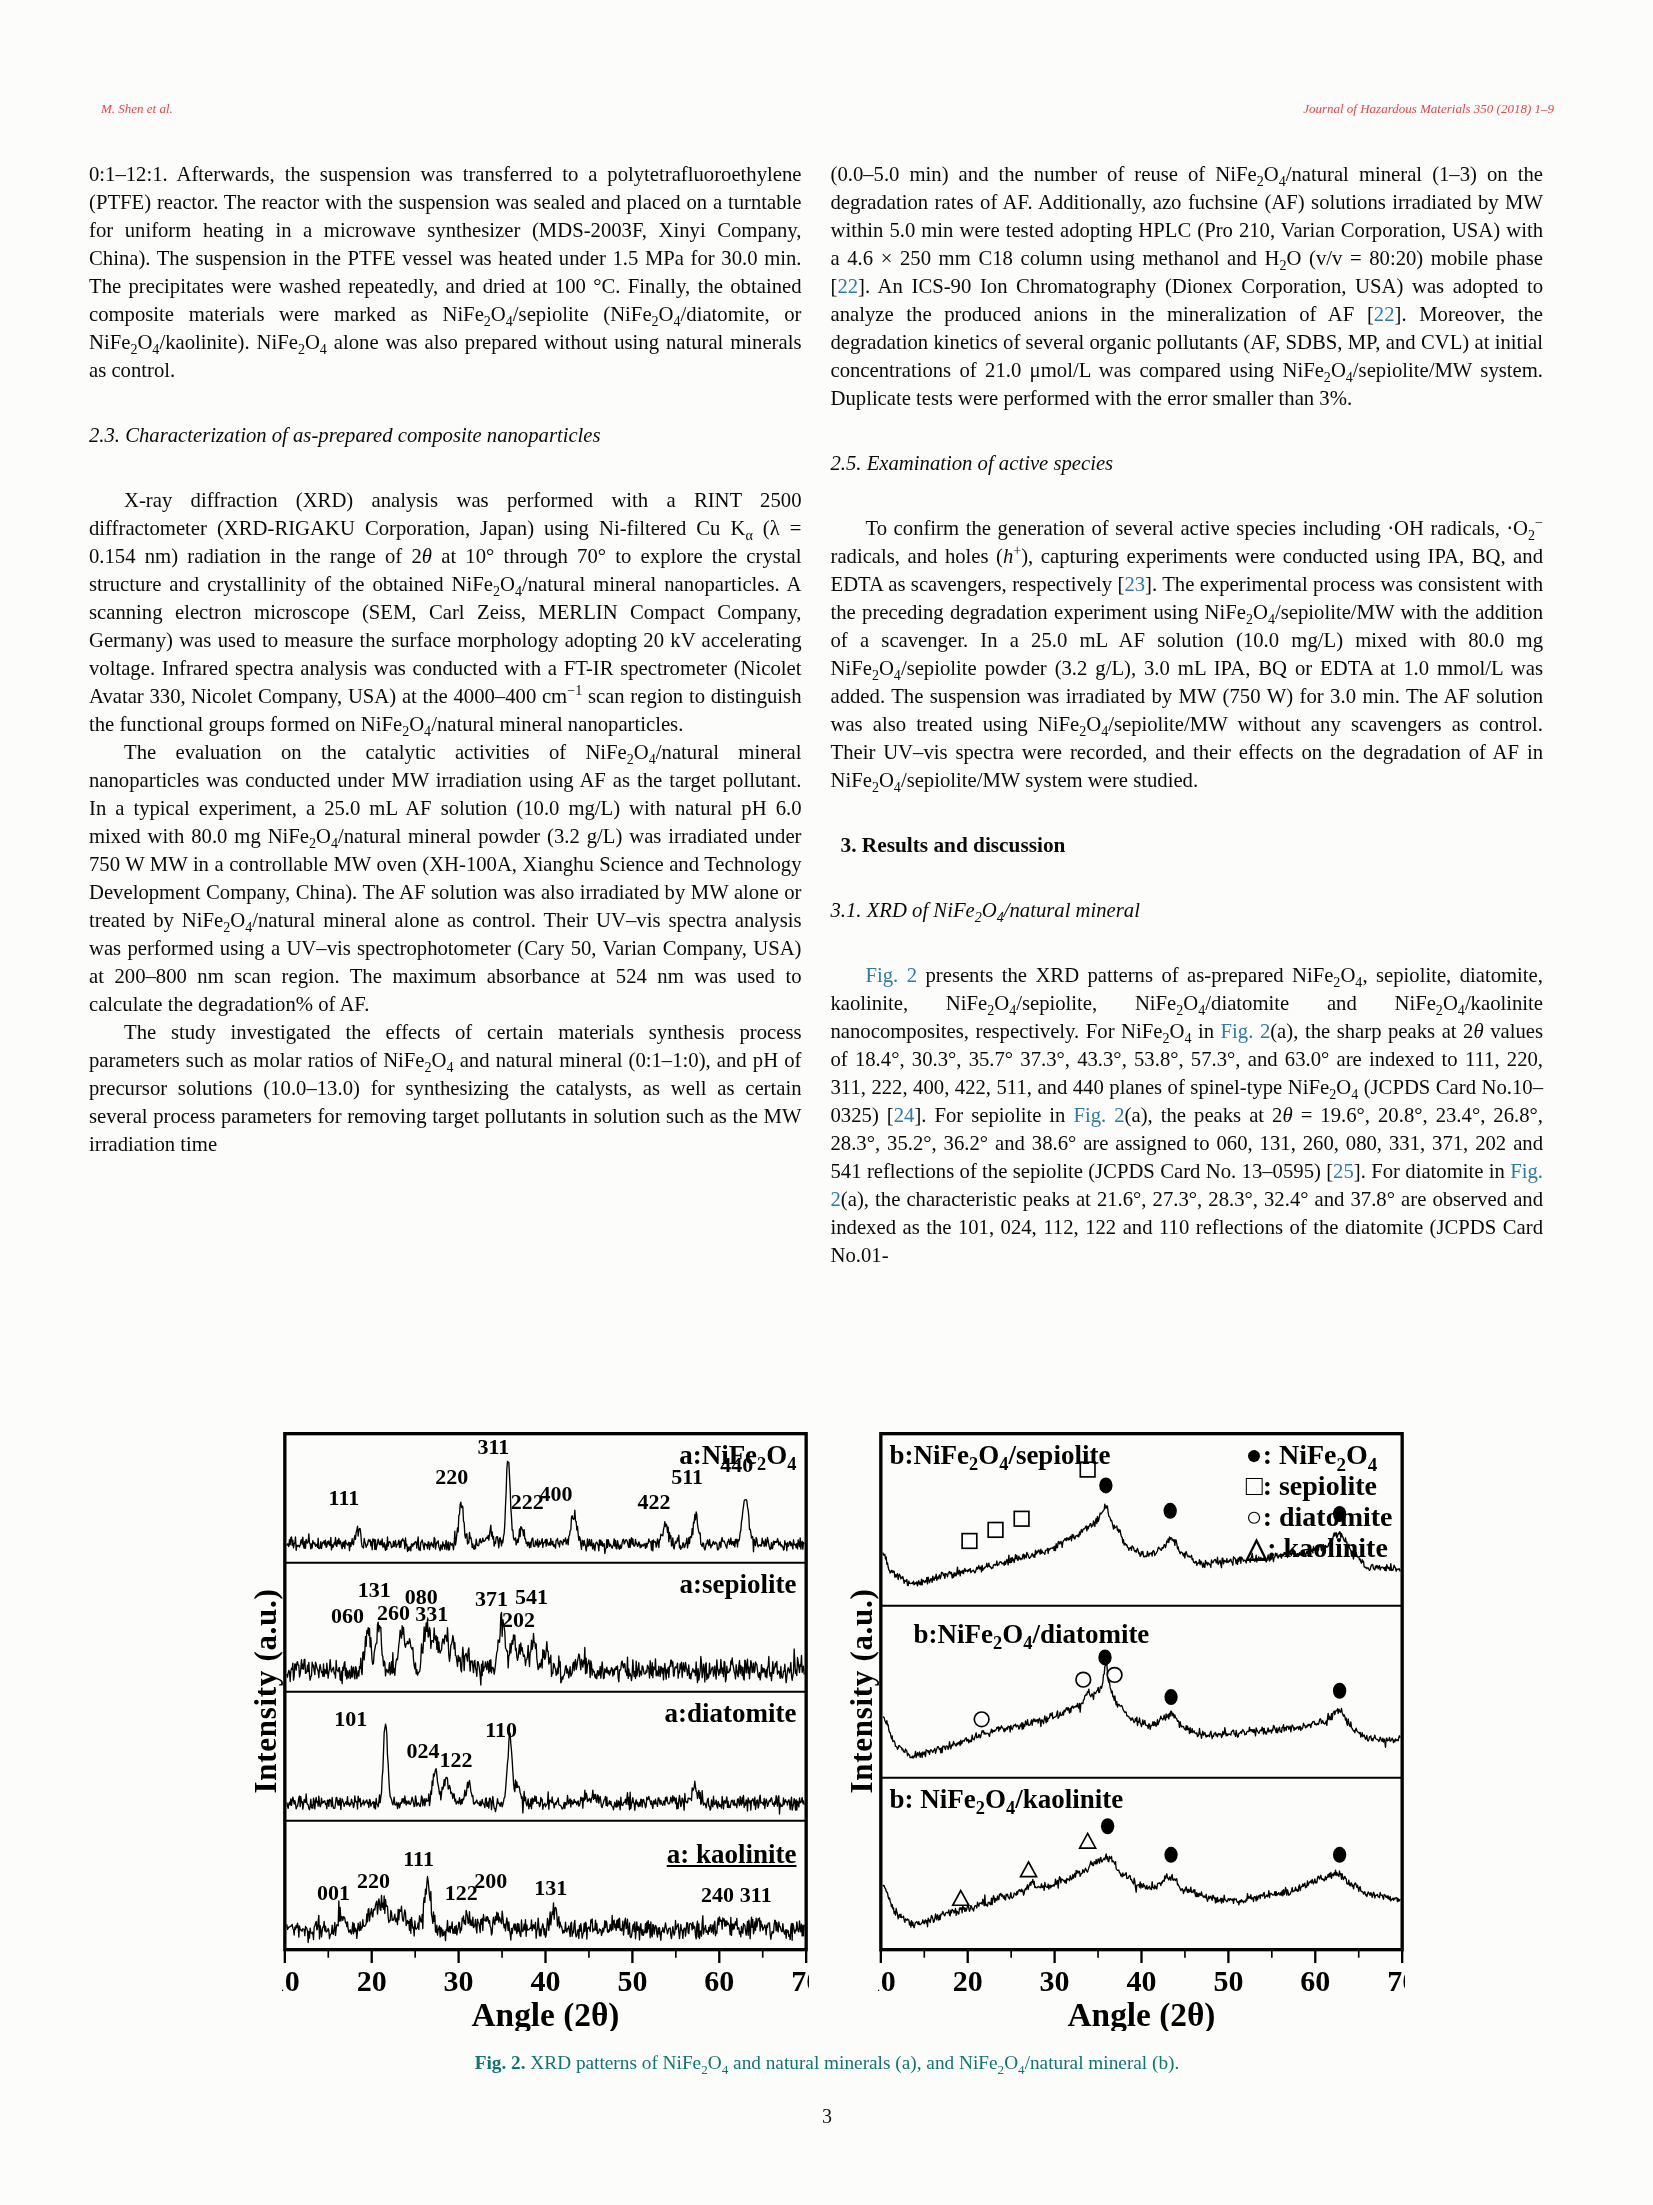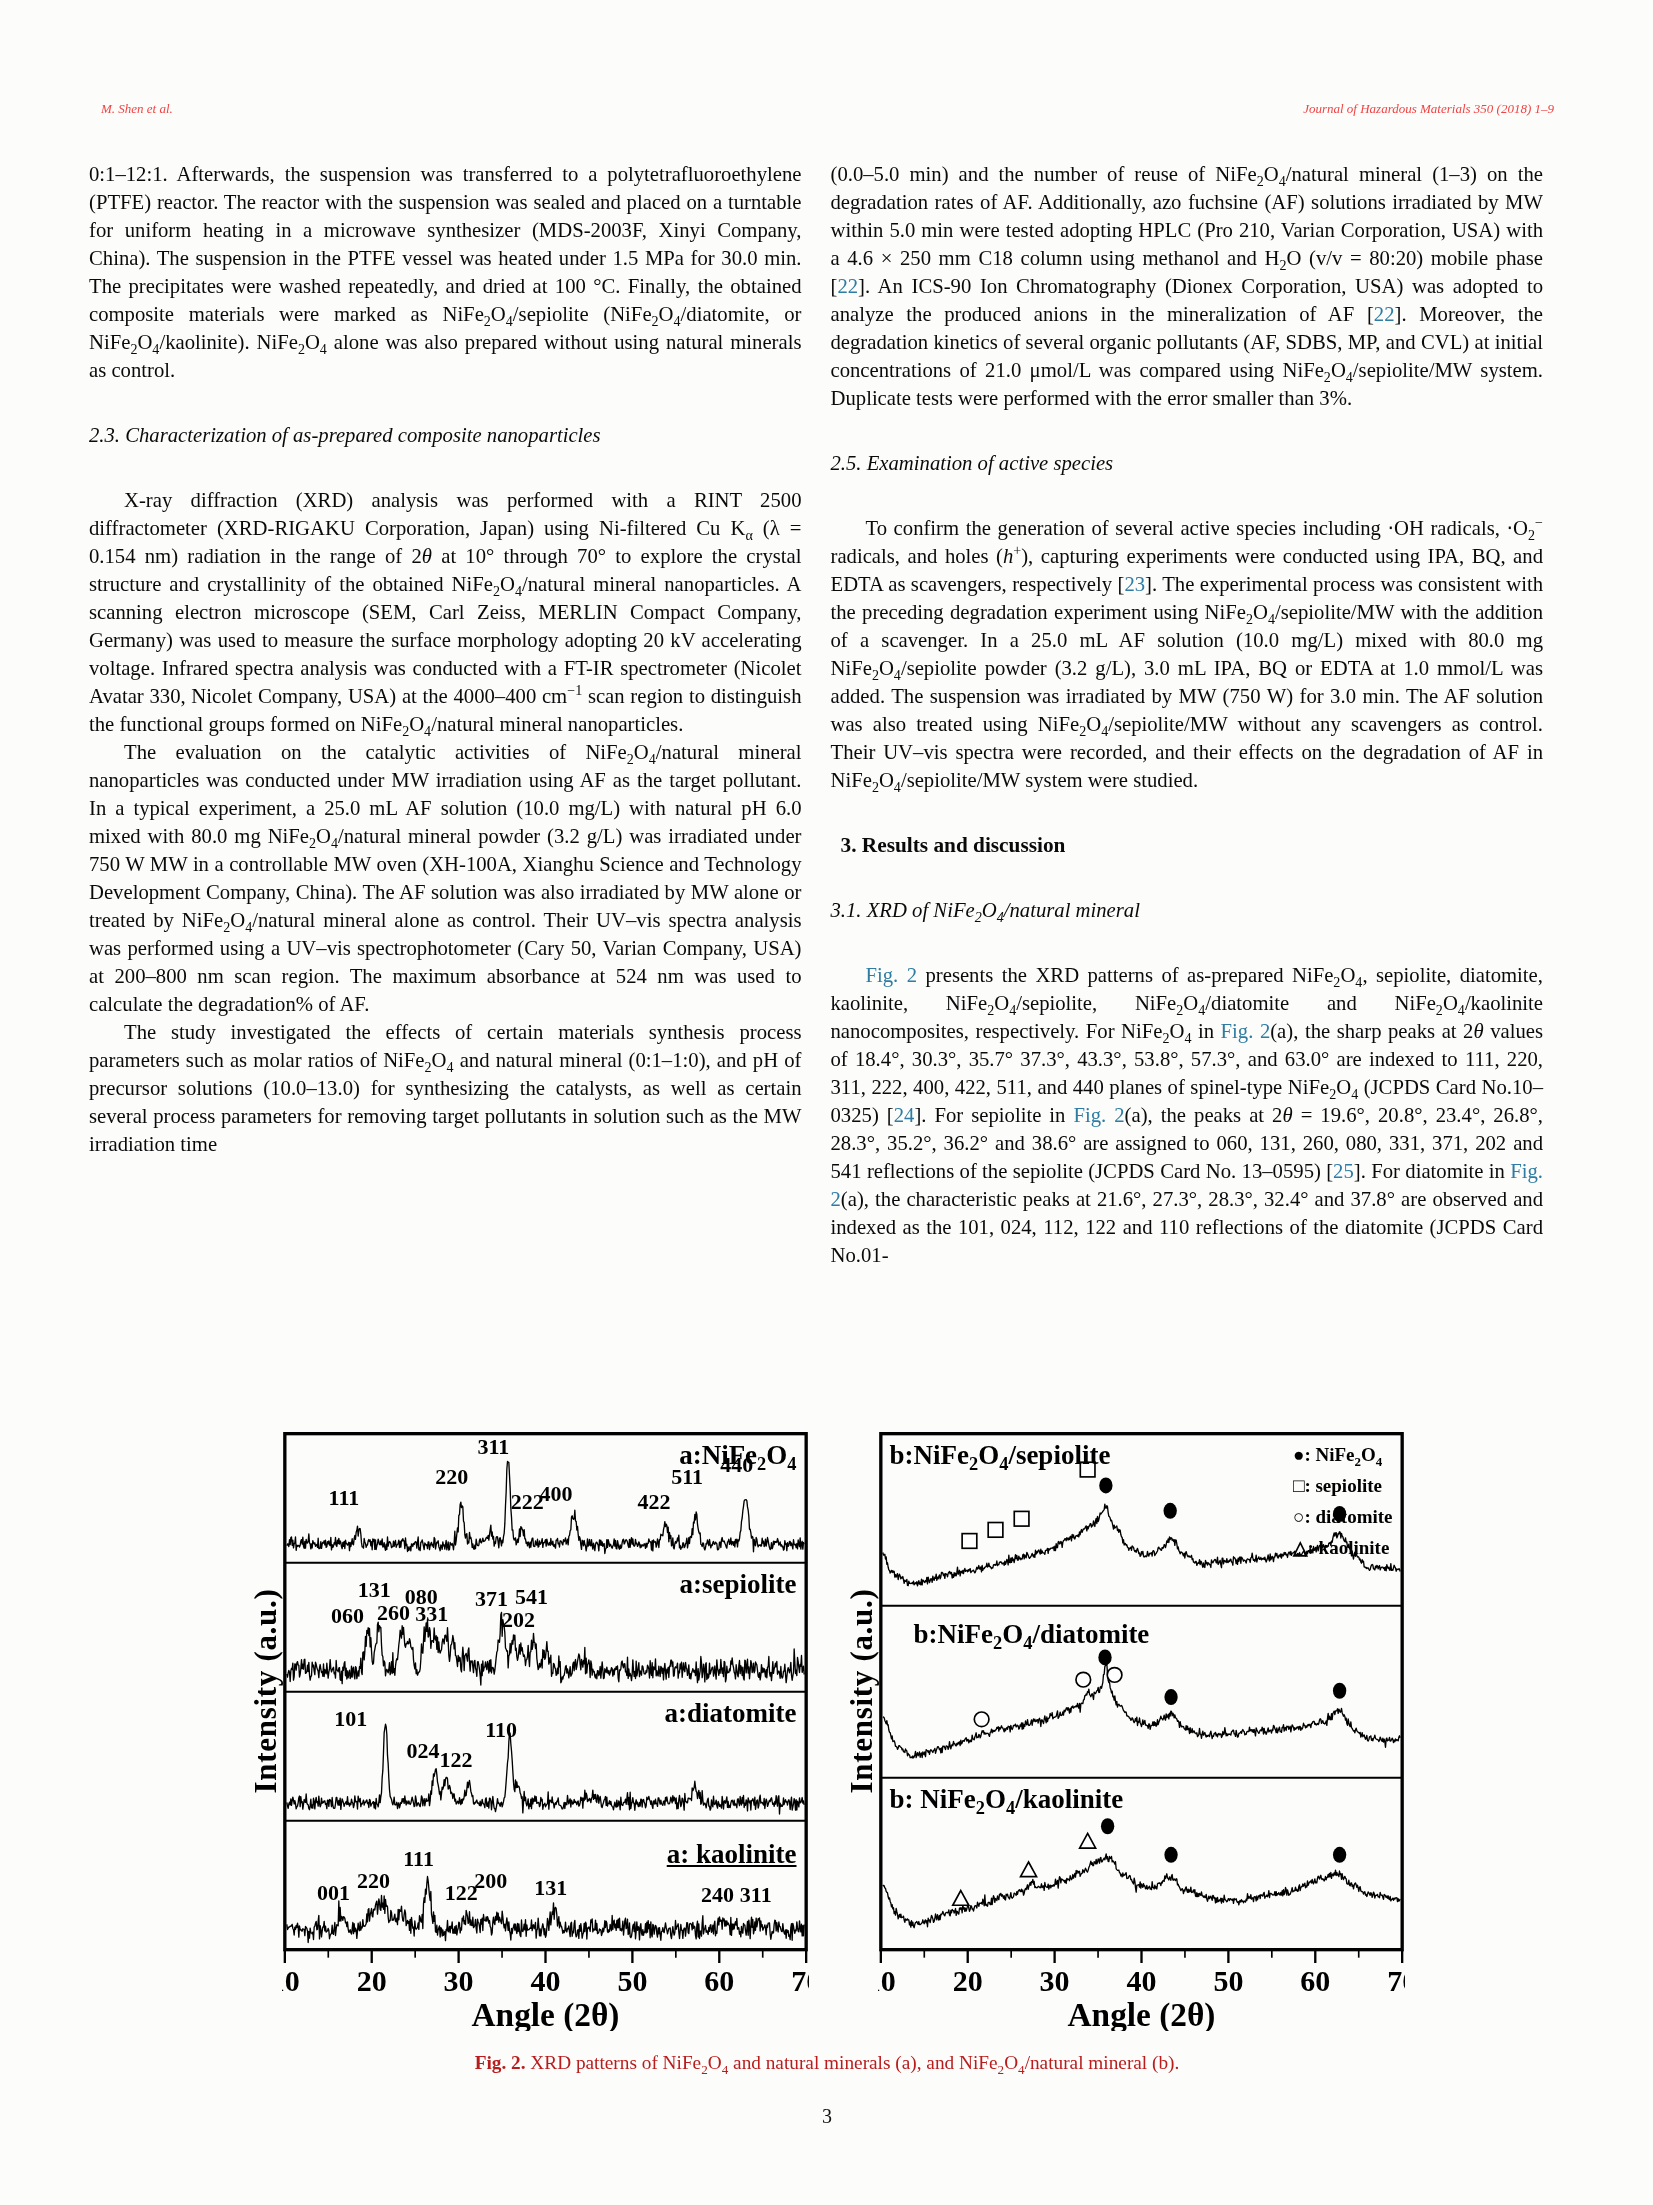--- a/index.html
+++ b/index.html
@@ -40,27 +40,27 @@
   }
   .plotarea{ position:relative; width:527px; height:600px; }
   .plotarea svg{ display:block; }
   .plabel{ font-family:"Liberation Serif",serif; font-weight:bold; font-size:33px; fill:#000; }
   .ticklabel{ font-family:"Liberation Serif",serif; font-weight:bold; font-size:45px; fill:#000; }
   .xtitle{ font-family:"Liberation Serif",serif; font-weight:bold; font-size:50px; fill:#000; }
   .ptitle{
     position:absolute; font-weight:bold; font-size:27px; color:#000; white-space:nowrap;
   }
   .legend{
-    position:absolute; font-weight:bold; font-size:19px; color:#000;
+    position:absolute; font-weight:bold; font-size:28px; color:#000;
     line-height:31px; text-align:left; white-space:nowrap;
   }
   .legend .lgrow{ display:block; }
   .caption{
     position:absolute; top:2052px; left:0; width:1654px;
-    text-align:center; font-size:19.3px; color:#b91c1c;
+    text-align:center; font-size:19.3px; color:#0f766e;
   }
   .pageno{
     position:absolute; top:2105px; left:0; width:1654px;
     text-align:center; font-size:20px; color:#111;
   }
 </style>
 </head>
 <body>
 
 <div class="page">

